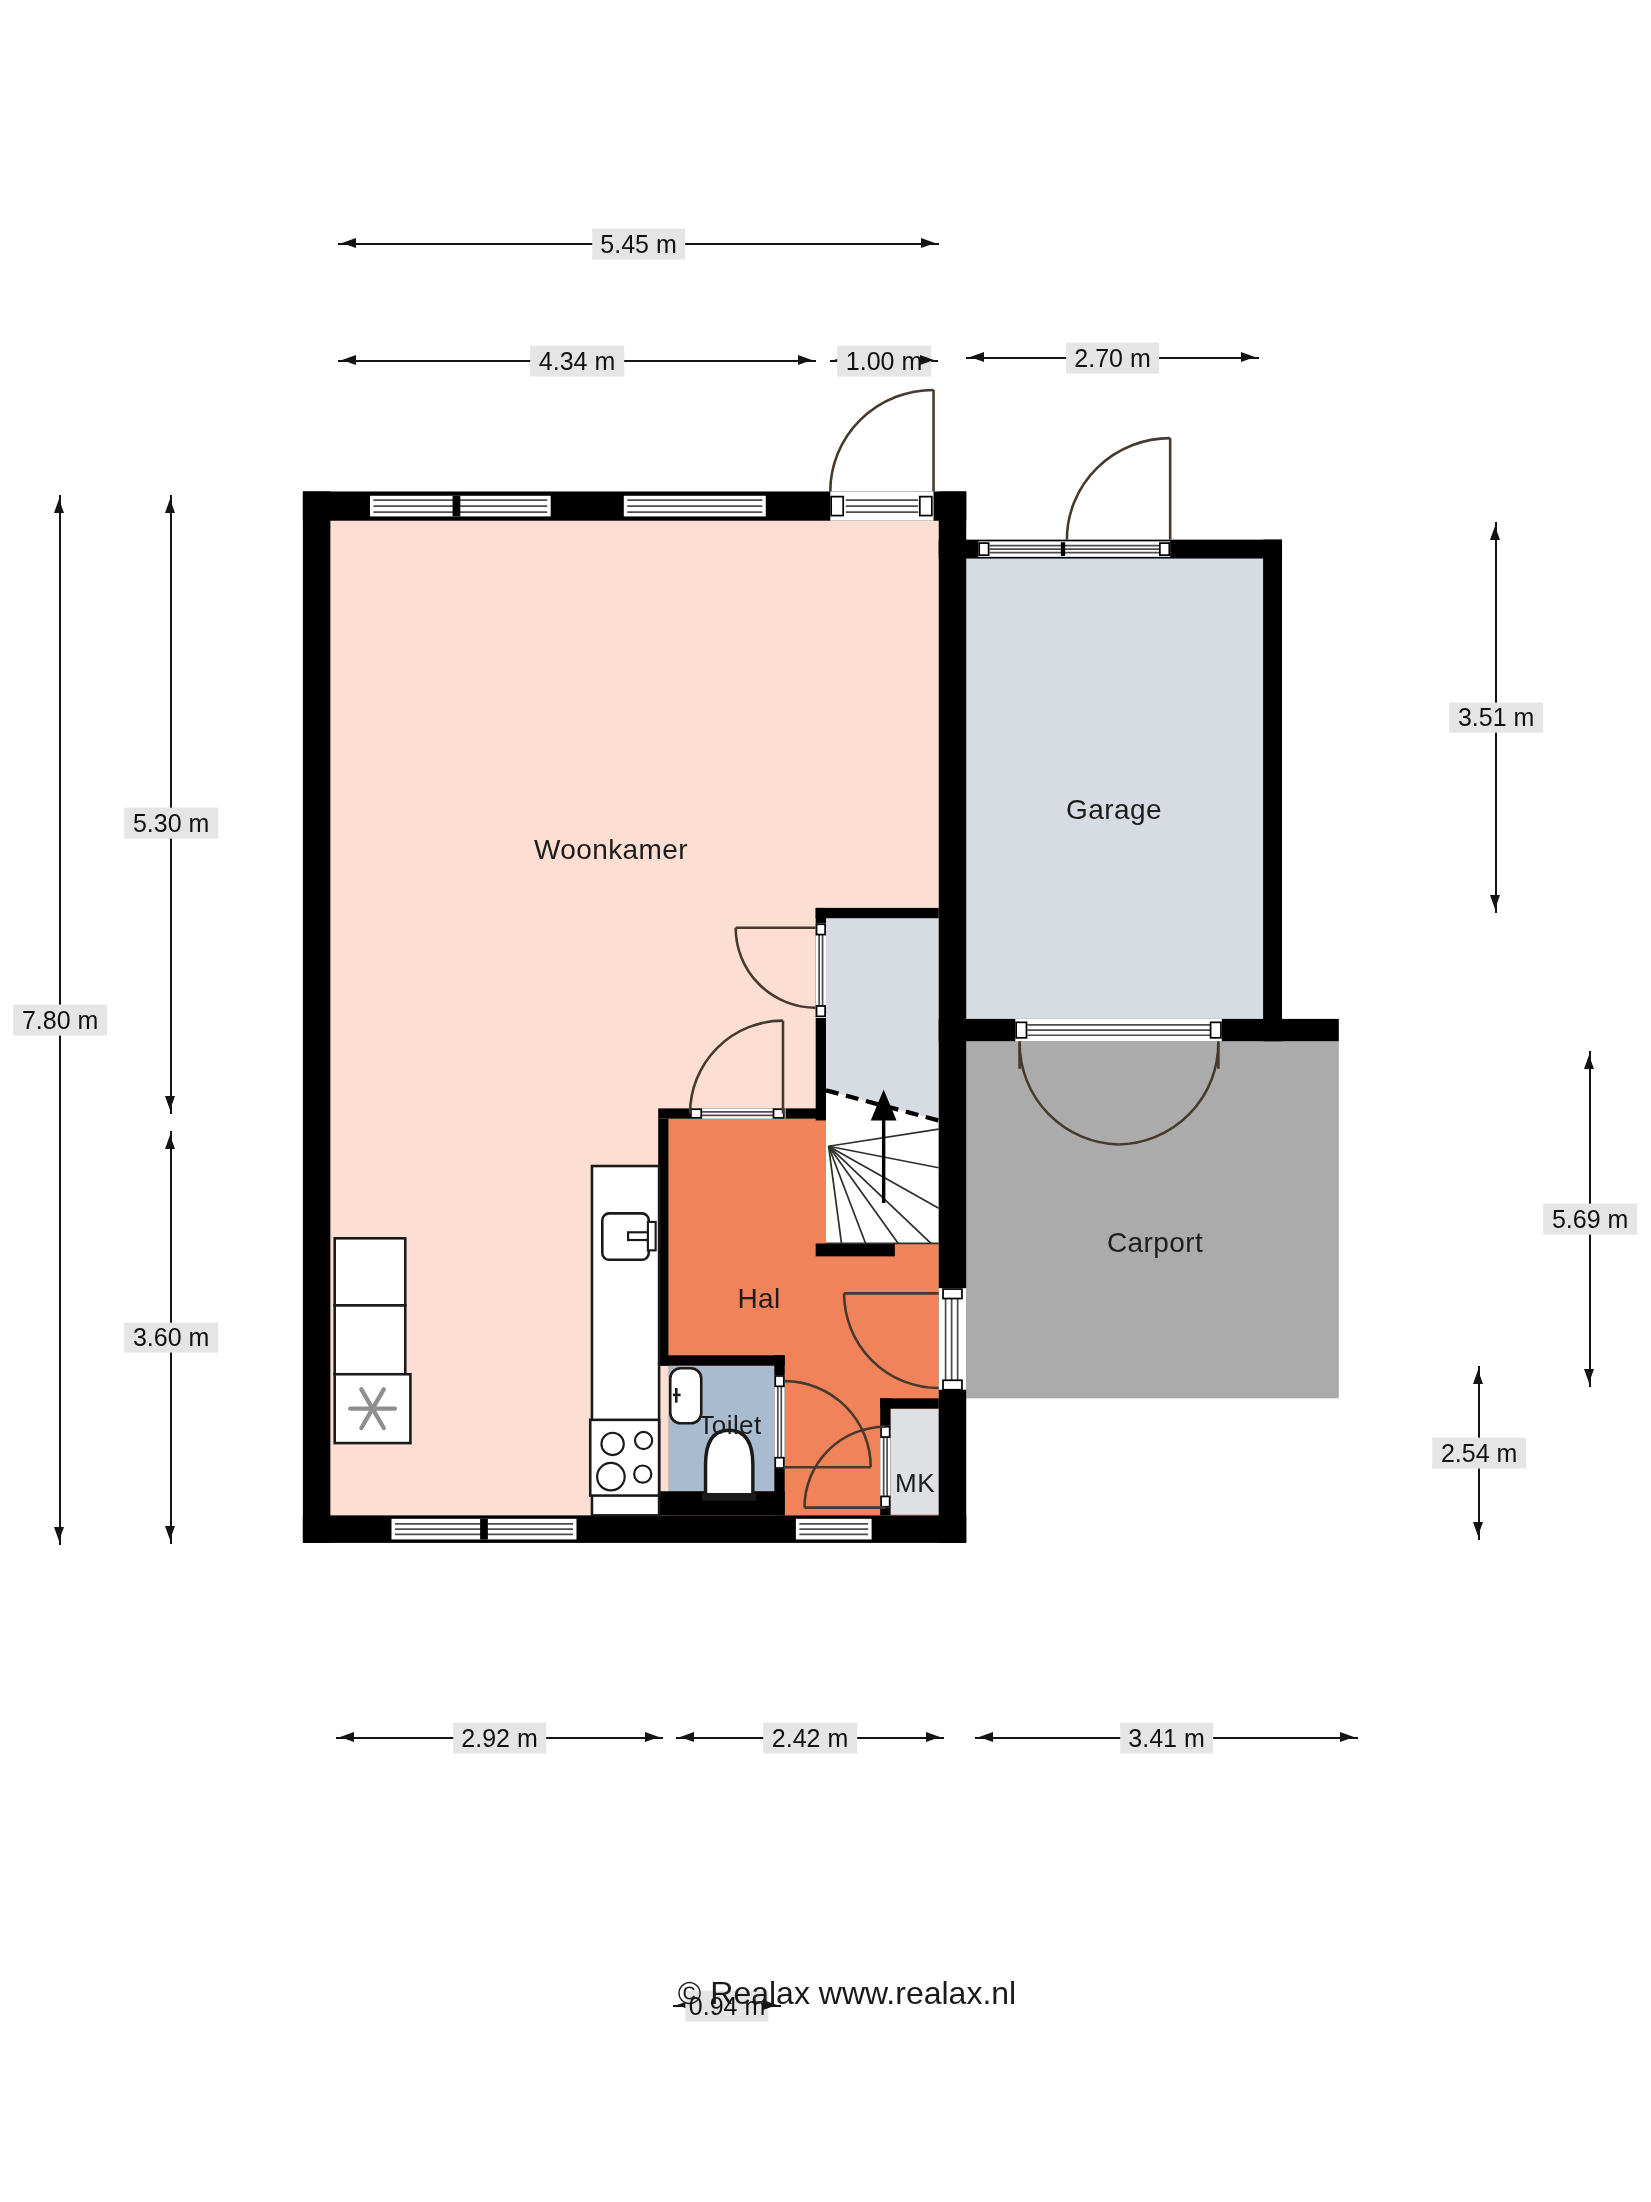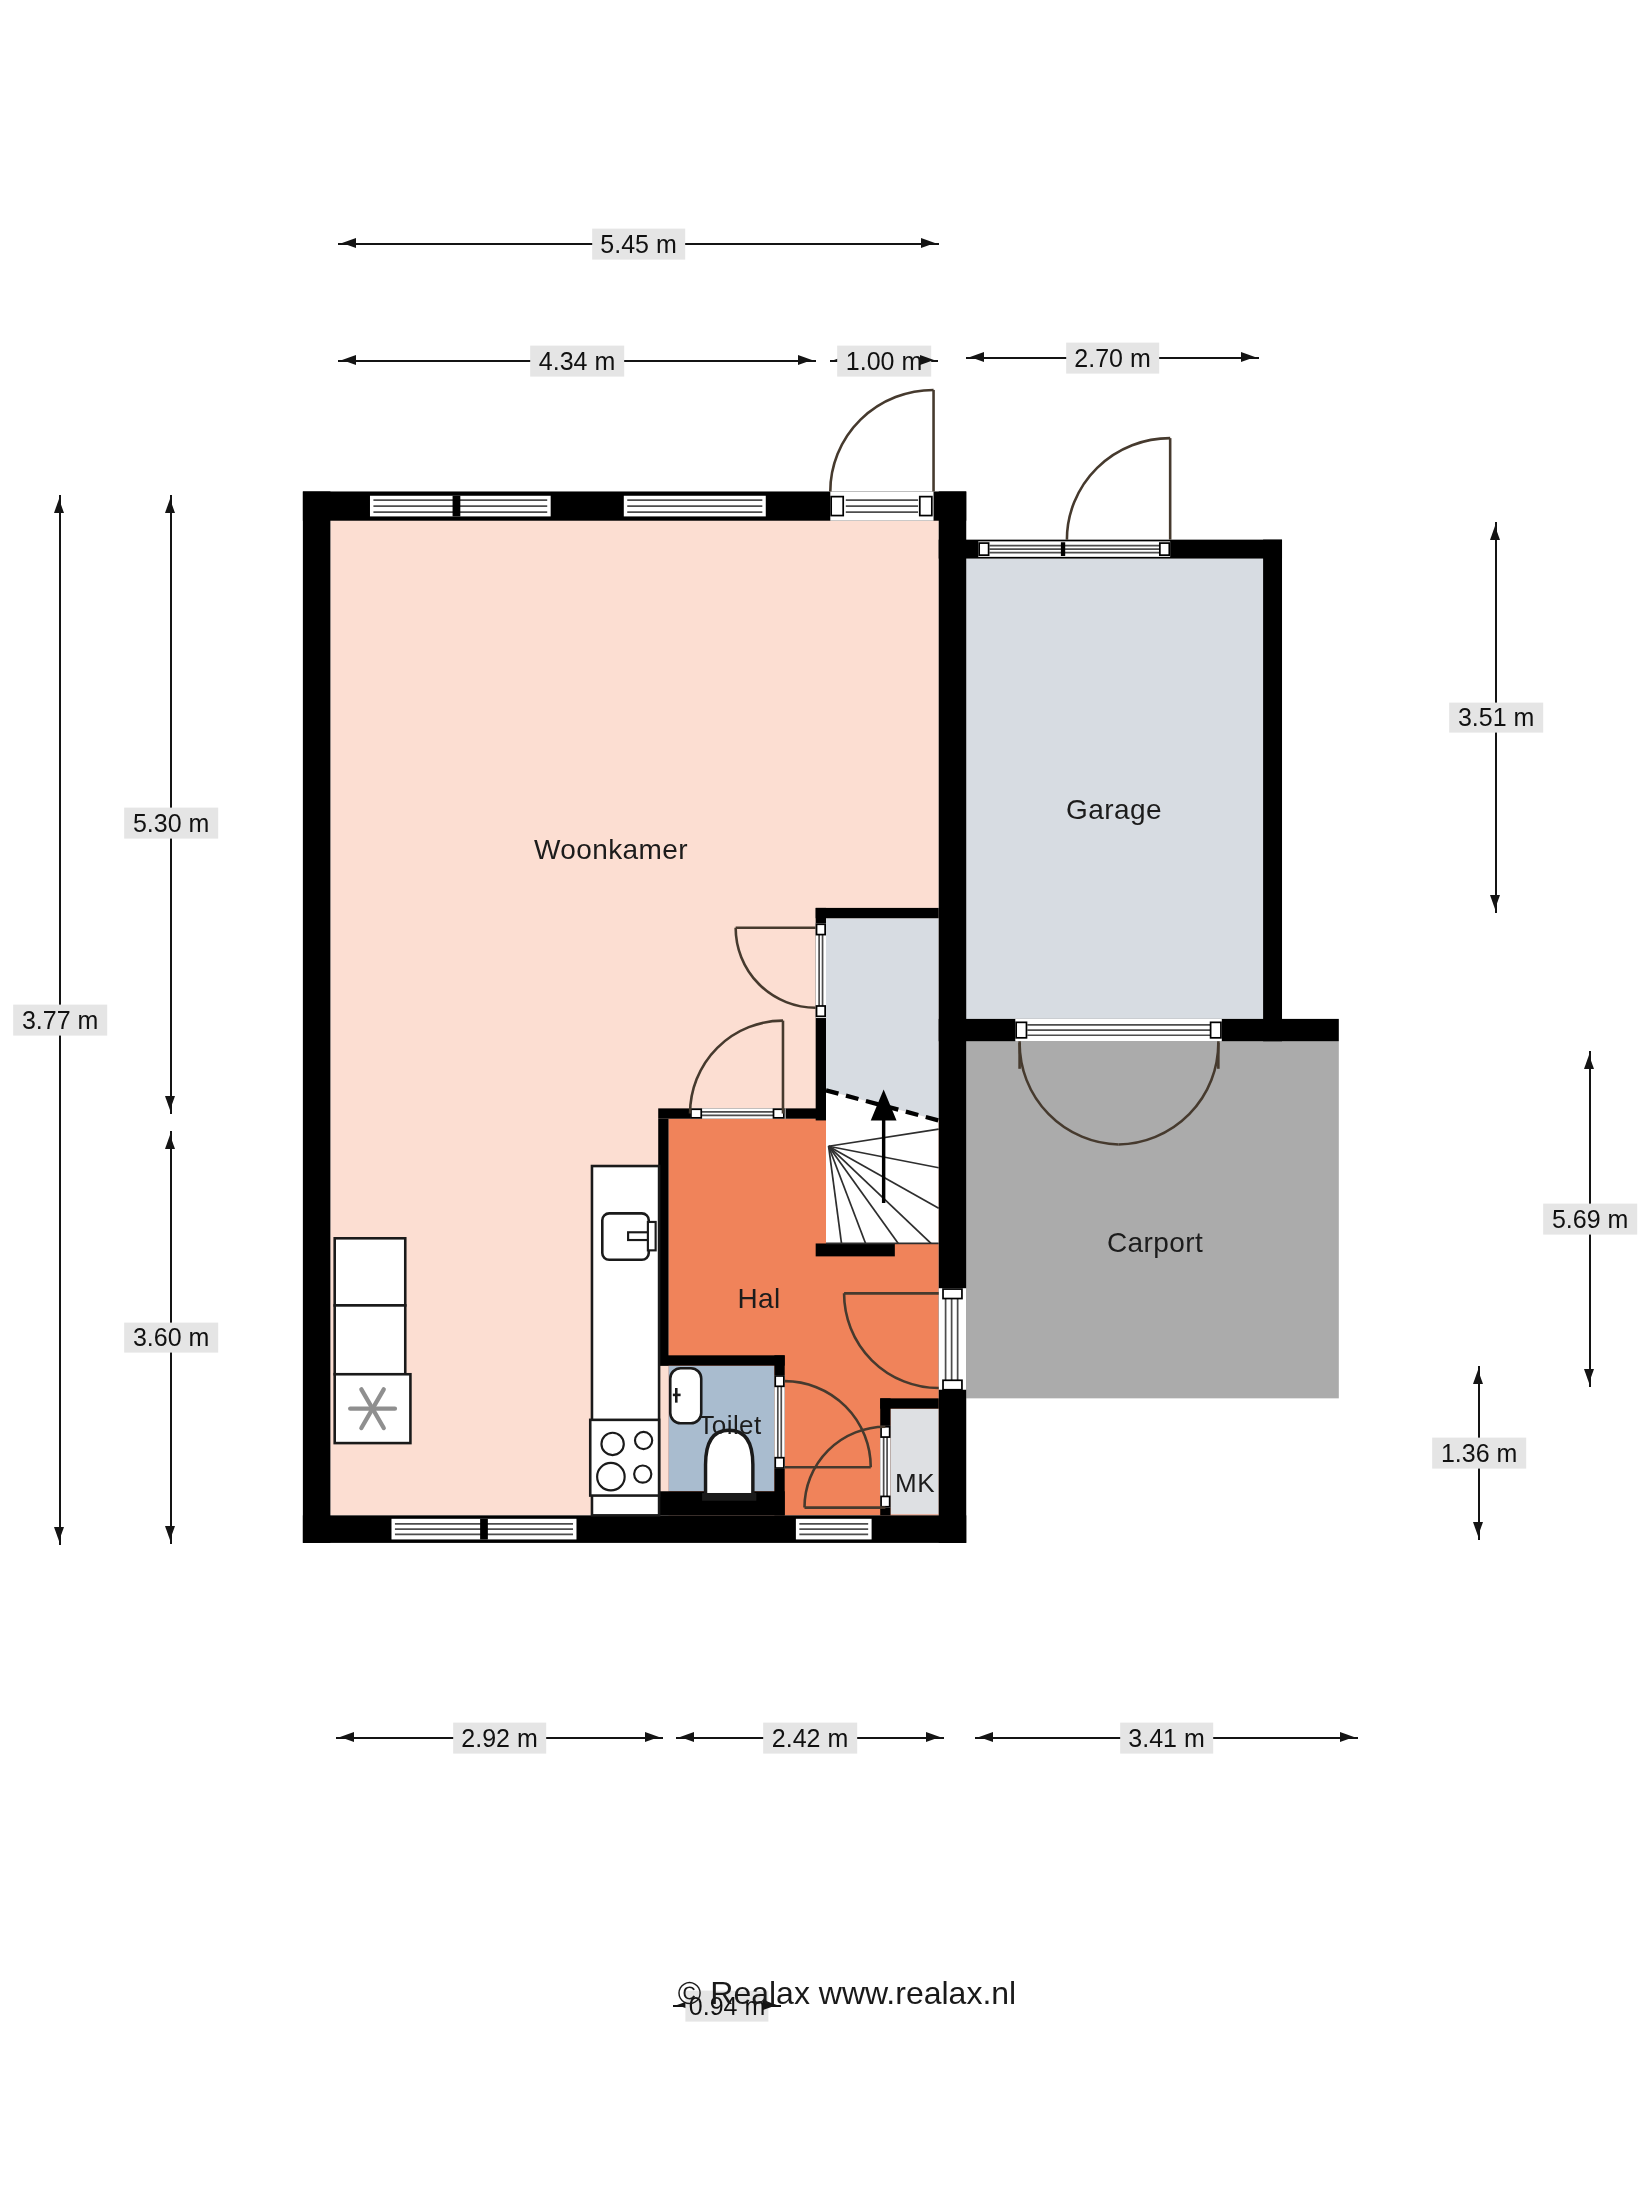--- a/index.html
+++ b/index.html
@@ -284,37 +284,37 @@
     <span class="dim-label">4.34 m</span>
   </div>
   <div class="hdim" style="left:830px;top:360px;width:108px;">
     <span class="dim-label">1.00 m</span>
   </div>
   <div class="hdim" style="left:966px;top:357px;width:293px;">
     <span class="dim-label">2.70 m</span>
   </div>
 
   <div class="vdim" style="left:59px;top:495px;height:1050px;">
-    <span class="dim-label">3.77 m</span>
+    <span class="dim-label">7.80 m</span>
   </div>
   <div class="vdim" style="left:170px;top:495px;height:619px;">
     <span class="dim-label" style="top:53%;text-align:right;">5.30 m</span>
   </div>
   <div class="vdim" style="left:170px;top:1131px;height:413px;">
     <span class="dim-label">3.60 m</span>
   </div>
 
   <div class="vdim" style="left:1495px;top:522px;height:391px;">
     <span class="dim-label">3.51 m</span>
   </div>
   <div class="vdim" style="left:1589px;top:1051px;height:336px;">
     <span class="dim-label">5.69 m</span>
   </div>
   <div class="vdim" style="left:1478px;top:1366px;height:174px;">
-    <span class="dim-label">1.36 m</span>
+    <span class="dim-label">2.54 m</span>
   </div>
 
   <div class="hdim" style="left:336px;top:1737px;width:327px;">
     <span class="dim-label">2.92 m</span>
   </div>
   <div class="hdim" style="left:676px;top:1737px;width:268px;">
     <span class="dim-label">2.42 m</span>
   </div>
   <div class="hdim" style="left:975px;top:1737px;width:383px;">
     <span class="dim-label">3.41 m</span>

